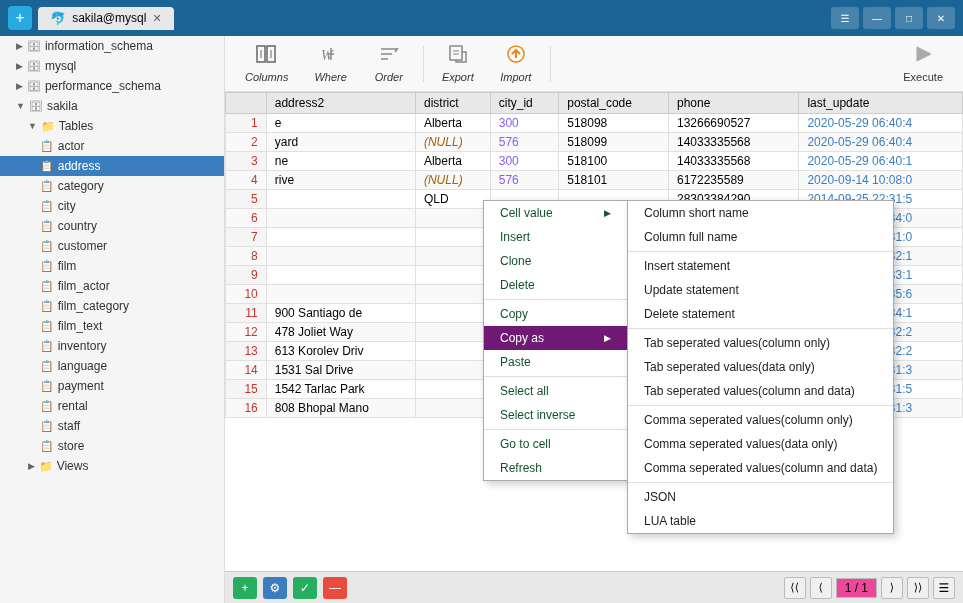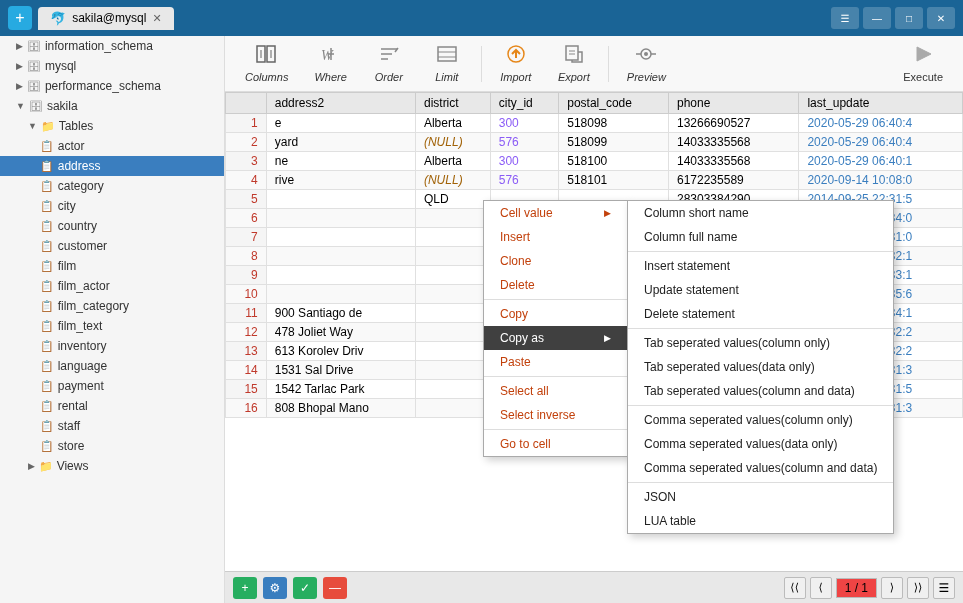--- a/index.html
+++ b/index.html
@@ -132,23 +132,23 @@
       box-shadow: 3px 3px 8px rgba(0,0,0,0.2);
       z-index: 100;
       min-width: 145px;
       font-size: 12px;
     }
     .ctx-item {
       padding: 5px 16px;
       cursor: pointer;
       display: flex; align-items: center; justify-content: space-between;
       gap: 8px;
-      color: #c2410c;
-    }
-    .ctx-item.active { background: #404040; color: white; text-align: center; }
+      color: #14532d;
+    }
+    .ctx-item.active { background: #701a75; color: white; text-align: center; }
     .ctx-sep { height: 1px; background: #ddd; margin: 2px 0; }
     .ctx-arrow { font-size: 9px; }
 
     
     .submenu {
       position: absolute;
       top: 108px;
       left: 402px;
       background: white;
       border: 1px solid #aaa;
@@ -187,21 +187,21 @@
       display: flex; align-items: center; gap: 4px;
     }
     .page-btn {
       width: 22px; height: 22px;
       border: 1px solid #bbb; background: #f0f0f0;
       display: flex; align-items: center; justify-content: center;
       cursor: pointer; border-radius: 2px; font-size: 11px;
     }
     .page-info {
       padding: 2px 8px;
-      border: 1px solid #bbb; background: #ef4444;
+      border: 1px solid #bbb; background: #ec4899;
       font-size: 12px;
     }
     .bottom-settings {
       width: 22px; height: 22px;
       border: 1px solid #bbb; background: #f0f0f0;
       display: flex; align-items: center; justify-content: center;
       cursor: pointer; border-radius: 2px;
     }
   </style>
 </head>
@@ -352,64 +352,43 @@
         <span class="tb-icon">
           <svg width="22" height="20" viewBox="0 0 22 20">
               <line x1="3" y1="5" x2="19" y2="5" stroke="#888" stroke-width="1.5"></line>
               <line x1="3" y1="10" x2="14" y2="10" stroke="#888" stroke-width="1.5"></line>
               <line x1="3" y1="15" x2="10" y2="15" stroke="#888" stroke-width="1.5"></line>
               <polyline points="17,8 20,4 17,8" fill="none" stroke="#888" stroke-width="1.5"></polyline>
             </svg>
         </span>
         <span class="tb-label">Order</span>
       </div>
-      <div class="toolbar-btn">
-        <span class="tb-icon">
-          <svg width="22" height="20" viewBox="0 0 22 20">
-              <rect x="2" y="3" width="18" height="14" fill="none" stroke="#888" stroke-width="1.5"></rect>
-              <line x1="2" y1="8" x2="20" y2="8" stroke="#888" stroke-width="1"></line>
-              <line x1="2" y1="13" x2="20" y2="13" stroke="#888" stroke-width="1"></line>
-            </svg>
-        </span>
-        <span class="tb-label">Limit</span>
-      </div>
       <div class="toolbar-sep"></div>
-      <div class="toolbar-btn">
-        <span class="tb-icon" style="color:#e6871a">
-          <svg width="22" height="20" viewBox="0 0 22 20">
-              <circle cx="11" cy="10" r="8" fill="none" stroke="#e6871a" stroke-width="1.5"></circle>
-              <line x1="11" y1="6" x2="11" y2="14" stroke="#e6871a" stroke-width="2"></line>
-              <polyline points="7,10 11,6 15,10" fill="none" stroke="#e6871a" stroke-width="2"></polyline>
-            </svg>
-        </span>
-        <span class="tb-label">Import</span>
-      </div>
       <div class="toolbar-btn">
         <span class="tb-icon">
           <svg width="22" height="20" viewBox="0 0 22 20">
               <rect x="3" y="2" width="12" height="14" fill="none" stroke="#888" stroke-width="1.5"></rect>
               <polyline points="9,16 9,18 19,18 19,8 15,8" fill="none" stroke="#888" stroke-width="1.5"></polyline>
               <line x1="6" y1="7" x2="12" y2="7" stroke="#888" stroke-width="1"></line>
               <line x1="6" y1="10" x2="12" y2="10" stroke="#888" stroke-width="1"></line>
             </svg>
         </span>
         <span class="tb-label">Export</span>
       </div>
-      <div class="toolbar-sep"></div>
       <div class="toolbar-btn">
-        <span class="tb-icon">
+        <span class="tb-icon" style="color:#e6871a">
           <svg width="22" height="20" viewBox="0 0 22 20">
-              <circle cx="11" cy="10" r="5" fill="none" stroke="#888" stroke-width="1.5"></circle>
-              <circle cx="11" cy="10" r="2" fill="#888"></circle>
-              <line x1="1" y1="10" x2="6" y2="10" stroke="#888" stroke-width="1.5"></line>
-              <line x1="16" y1="10" x2="21" y2="10" stroke="#888" stroke-width="1.5"></line>
+              <circle cx="11" cy="10" r="8" fill="none" stroke="#e6871a" stroke-width="1.5"></circle>
+              <line x1="11" y1="6" x2="11" y2="14" stroke="#e6871a" stroke-width="2"></line>
+              <polyline points="7,10 11,6 15,10" fill="none" stroke="#e6871a" stroke-width="2"></polyline>
             </svg>
         </span>
-        <span class="tb-label">Preview</span>
-      </div>
+        <span class="tb-label">Import</span>
+      </div>
+      <div class="toolbar-sep"></div>
       <div class="toolbar-execute">
         <span class="tb-icon">
           <svg width="22" height="20" viewBox="0 0 22 20">
               <polygon points="5,3 19,10 5,17" fill="#aaa" stroke="#aaa" stroke-width="1"></polygon>
             </svg>
         </span>
         <span class="tb-label">Execute</span>
       </div>
     </div>
 
@@ -603,20 +582,23 @@
         <div class="ctx-item">
           <span>Select all</span>
         </div>
         <div class="ctx-item">
           <span>Select inverse</span>
         </div>
         <div class="ctx-sep"></div>
         <div class="ctx-item">
           <span>Go to cell</span>
         </div>
+        <div class="ctx-item">
+          <span>Refresh</span>
+        </div>
       </div>
 
       <div class="submenu">
         <div class="sub-item">Column short name</div>
         <div class="sub-item">Column full name</div>
         <div style="height:1px;background:#ddd;margin:2px 0"></div>
         <div class="sub-item">Insert statement</div>
         <div class="sub-item">Update statement</div>
         <div class="sub-item">Delete statement</div>
         <div style="height:1px;background:#ddd;margin:2px 0"></div>

